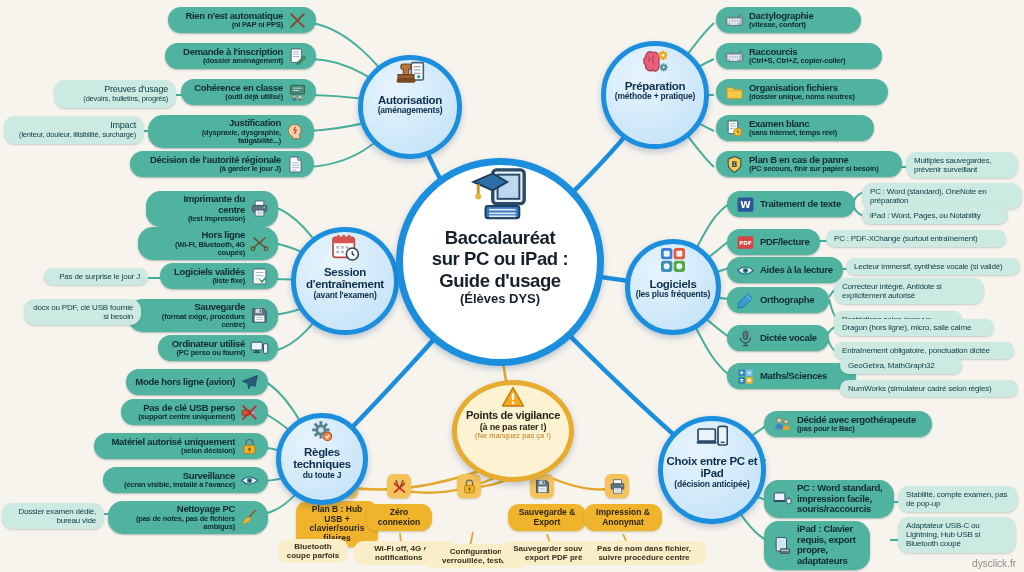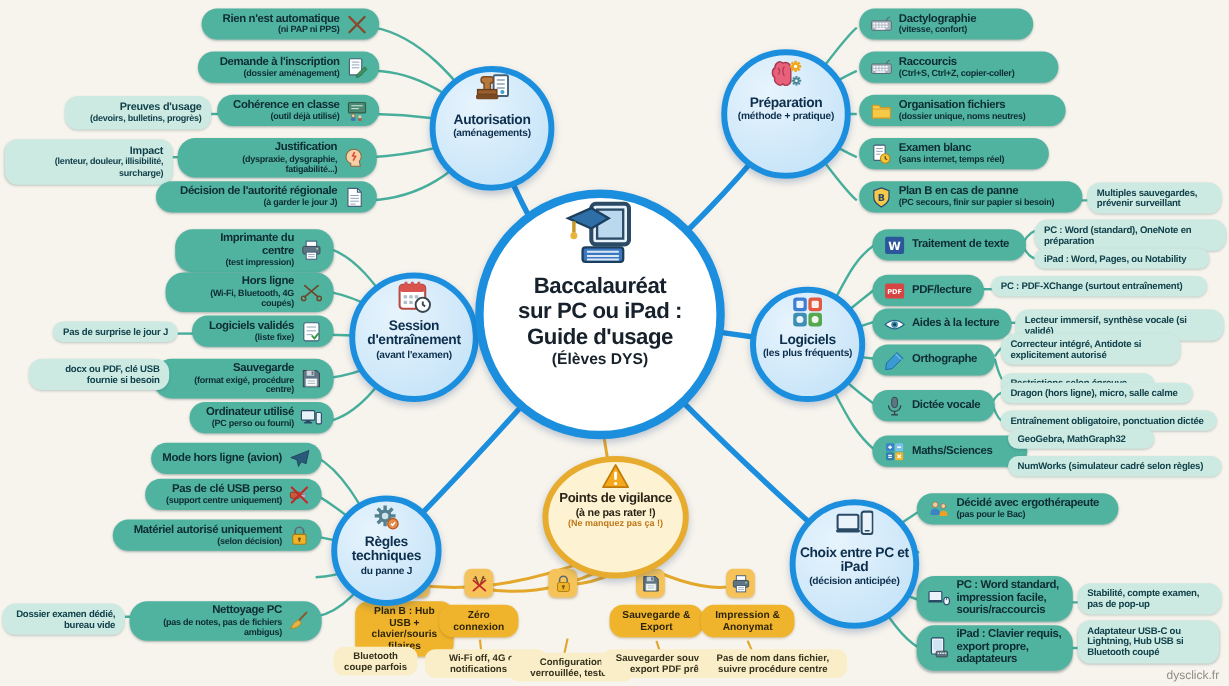--- a/index.html
+++ b/index.html
@@ -9,21 +9,21 @@
   
   .pill{position:absolute;z-index:2;display:flex;align-items:center;gap:5px;background:#4fb3a0;
         border-radius:15px;padding:3px 9px;box-shadow:0 1px 2px rgba(20,60,60,.35);
         color:#0e2b33;box-sizing:border-box;min-height:26px;}
   .pill.rt{justify-content:flex-end;text-align:right;}
   .pill.lt{text-align:left;}
   .pill .txt{display:flex;flex-direction:column;min-width:0;}
   .t{font-weight:700;font-size:9.5px;line-height:1.12;letter-spacing:-0.3px;}
   .s{font-weight:700;font-size:7.5px;line-height:1.1;letter-spacing:-0.2px;}
   .note{position:absolute;z-index:2;background:#cdeae2;border-radius:11px;padding:4px 8px;
-        font-weight:700;font-size:8px;line-height:1.15;color:#11414b;letter-spacing:-0.2px;
+        font-weight:400;font-size:8px;line-height:1.15;color:#11414b;letter-spacing:-0.2px;
         box-shadow:0 1px 2px rgba(20,60,60,.22);box-sizing:border-box;}
   .note.rt{text-align:right;}
   
   .gpill{position:absolute;z-index:2;background:#f0b42c;border-radius:11px;padding:4px 6px;
          font-weight:700;font-size:8.5px;line-height:1.12;color:#2e2508;text-align:center;
          box-shadow:0 1px 2px rgba(120,80,0,.3);box-sizing:border-box;}
   .gnote{position:absolute;z-index:2;background:#faeec9;border-radius:9px;padding:3px 6px;
          font-weight:700;font-size:8px;line-height:1.15;color:#33301c;text-align:center;box-sizing:border-box;}
   .vic{position:absolute;z-index:3;width:24px;height:24px;background:#f5c35a;border-radius:6px;
        display:flex;align-items:center;justify-content:center;box-shadow:0 1px 2px rgba(120,80,0,.3);}
@@ -37,21 +37,21 @@
   .node .nl{font-weight:700;font-size:11.5px;line-height:1.08;letter-spacing:-0.3px;}
   .node .ns{font-weight:700;font-size:8.5px;line-height:1.15;letter-spacing:-0.2px;}
   .center{background:#ffffff;border:7px solid #1b8ede;}
   .center .nic svg{width:68px;height:58px;margin-bottom:4px;}
   .center .c1{font-weight:700;font-size:18.5px;line-height:1.15;color:#17212b;letter-spacing:-0.4px;}
   .center .c2{font-weight:700;font-size:13px;color:#17212b;}
   .vignode{background:#fdf3d3;border:5px solid #e7ab2e;color:#2b2416;}
   .vignode .nic svg{width:24px;height:24px;margin-bottom:1px;}
   .vignode .nl{font-size:11px;}
   .vignode .ns{font-size:9px;}
-  .vignode .ns2{font-weight:700;font-size:7.5px;color:#c07818;line-height:1.1;}
+  .vignode .ns2{font-weight:400;font-size:7.5px;color:#c07818;line-height:1.1;}
   .ic{flex:0 0 auto;width:19px;height:19px;display:flex;}
   .ic svg{width:100%;height:100%;}
   .watermark{position:absolute;right:8px;bottom:3px;z-index:4;font-size:10px;color:#8c8c85;}
 </style>
 </head>
 <body>
 
 <div class="stage">
 
 <svg width="0" height="0" style="position:absolute">
@@ -736,20 +736,31 @@
   <span class="txt">
         <span class="t">Matériel autorisé uniquement</span>
         <span class="s">(selon décision)</span>
       </span>
   <span class="ic">
         <svg viewBox="0 0 24 24">
           <use href="#i-lock"></use>
         </svg>
       </span>
 </div>
+<div class="pill rt" style="left:103px;top:467px;width:165px">
+  <span class="txt">
+        <span class="t">Surveillance</span>
+        <span class="s">(écran visible, installé à l'avance)</span>
+      </span>
+  <span class="ic">
+        <svg viewBox="0 0 24 24">
+          <use href="#i-eye"></use>
+        </svg>
+      </span>
+</div>
 <div class="pill rt" style="left:108px;top:501px;width:160px">
   <span class="txt">
         <span class="t">Nettoyage PC</span>
         <span class="s">(pas de notes, pas de fichiers ambigus)</span>
       </span>
   <span class="ic">
         <svg viewBox="0 0 24 24">
           <use href="#i-broom"></use>
         </svg>
       </span>
@@ -810,21 +821,21 @@
   <span class="ic">
         <svg viewBox="0 0 24 24">
           <use href="#i-laptopm"></use>
         </svg>
       </span>
   <span class="txt">
         <span class="t">PC : Word standard, impression facile, souris/raccourcis</span>
       </span>
 </div>
 <div class="note" style="left:898px;top:486px;width:120px">Stabilité, compte examen, pas de pop-up</div>
-<div class="pill lt" style="left:764px;top:521px;width:130px">
+<div class="pill lt" style="left:764px;top:521px;width:106px">
   <span class="ic">
         <svg viewBox="0 0 24 24">
           <use href="#i-tabkb"></use>
         </svg>
       </span>
   <span class="txt">
         <span class="t">iPad : Clavier requis, export propre, adaptateurs</span>
       </span>
 </div>
 <div class="note" style="left:898px;top:517px;width:118px">Adaptateur USB-C ou Lightning, Hub USB si Bluetooth coupé</div>
@@ -865,21 +876,21 @@
   <span class="nl">Logiciels</span>
   <span class="ns">(les plus fréquents)</span>
 </div>
 <div class="node" style="left:276px;top:413px;width:92px;height:92px">
   <span class="nic">
         <svg viewBox="0 0 24 24" style="width:26px;height:26px">
           <use href="#i-gear"></use>
         </svg>
       </span>
   <span class="nl">Règles techniques</span>
-  <span class="ns">du panne J</span>
+  <span class="ns">du toute J</span>
 </div>
 <div class="node" style="left:658px;top:416px;width:108px;height:108px">
   <span class="nic">
         <svg viewBox="0 0 24 24">
           <use href="#i-devices"></use>
         </svg>
       </span>
   <span class="nl">Choix entre PC et iPad</span>
   <span class="ns">(décision anticipée)</span>
 </div>

